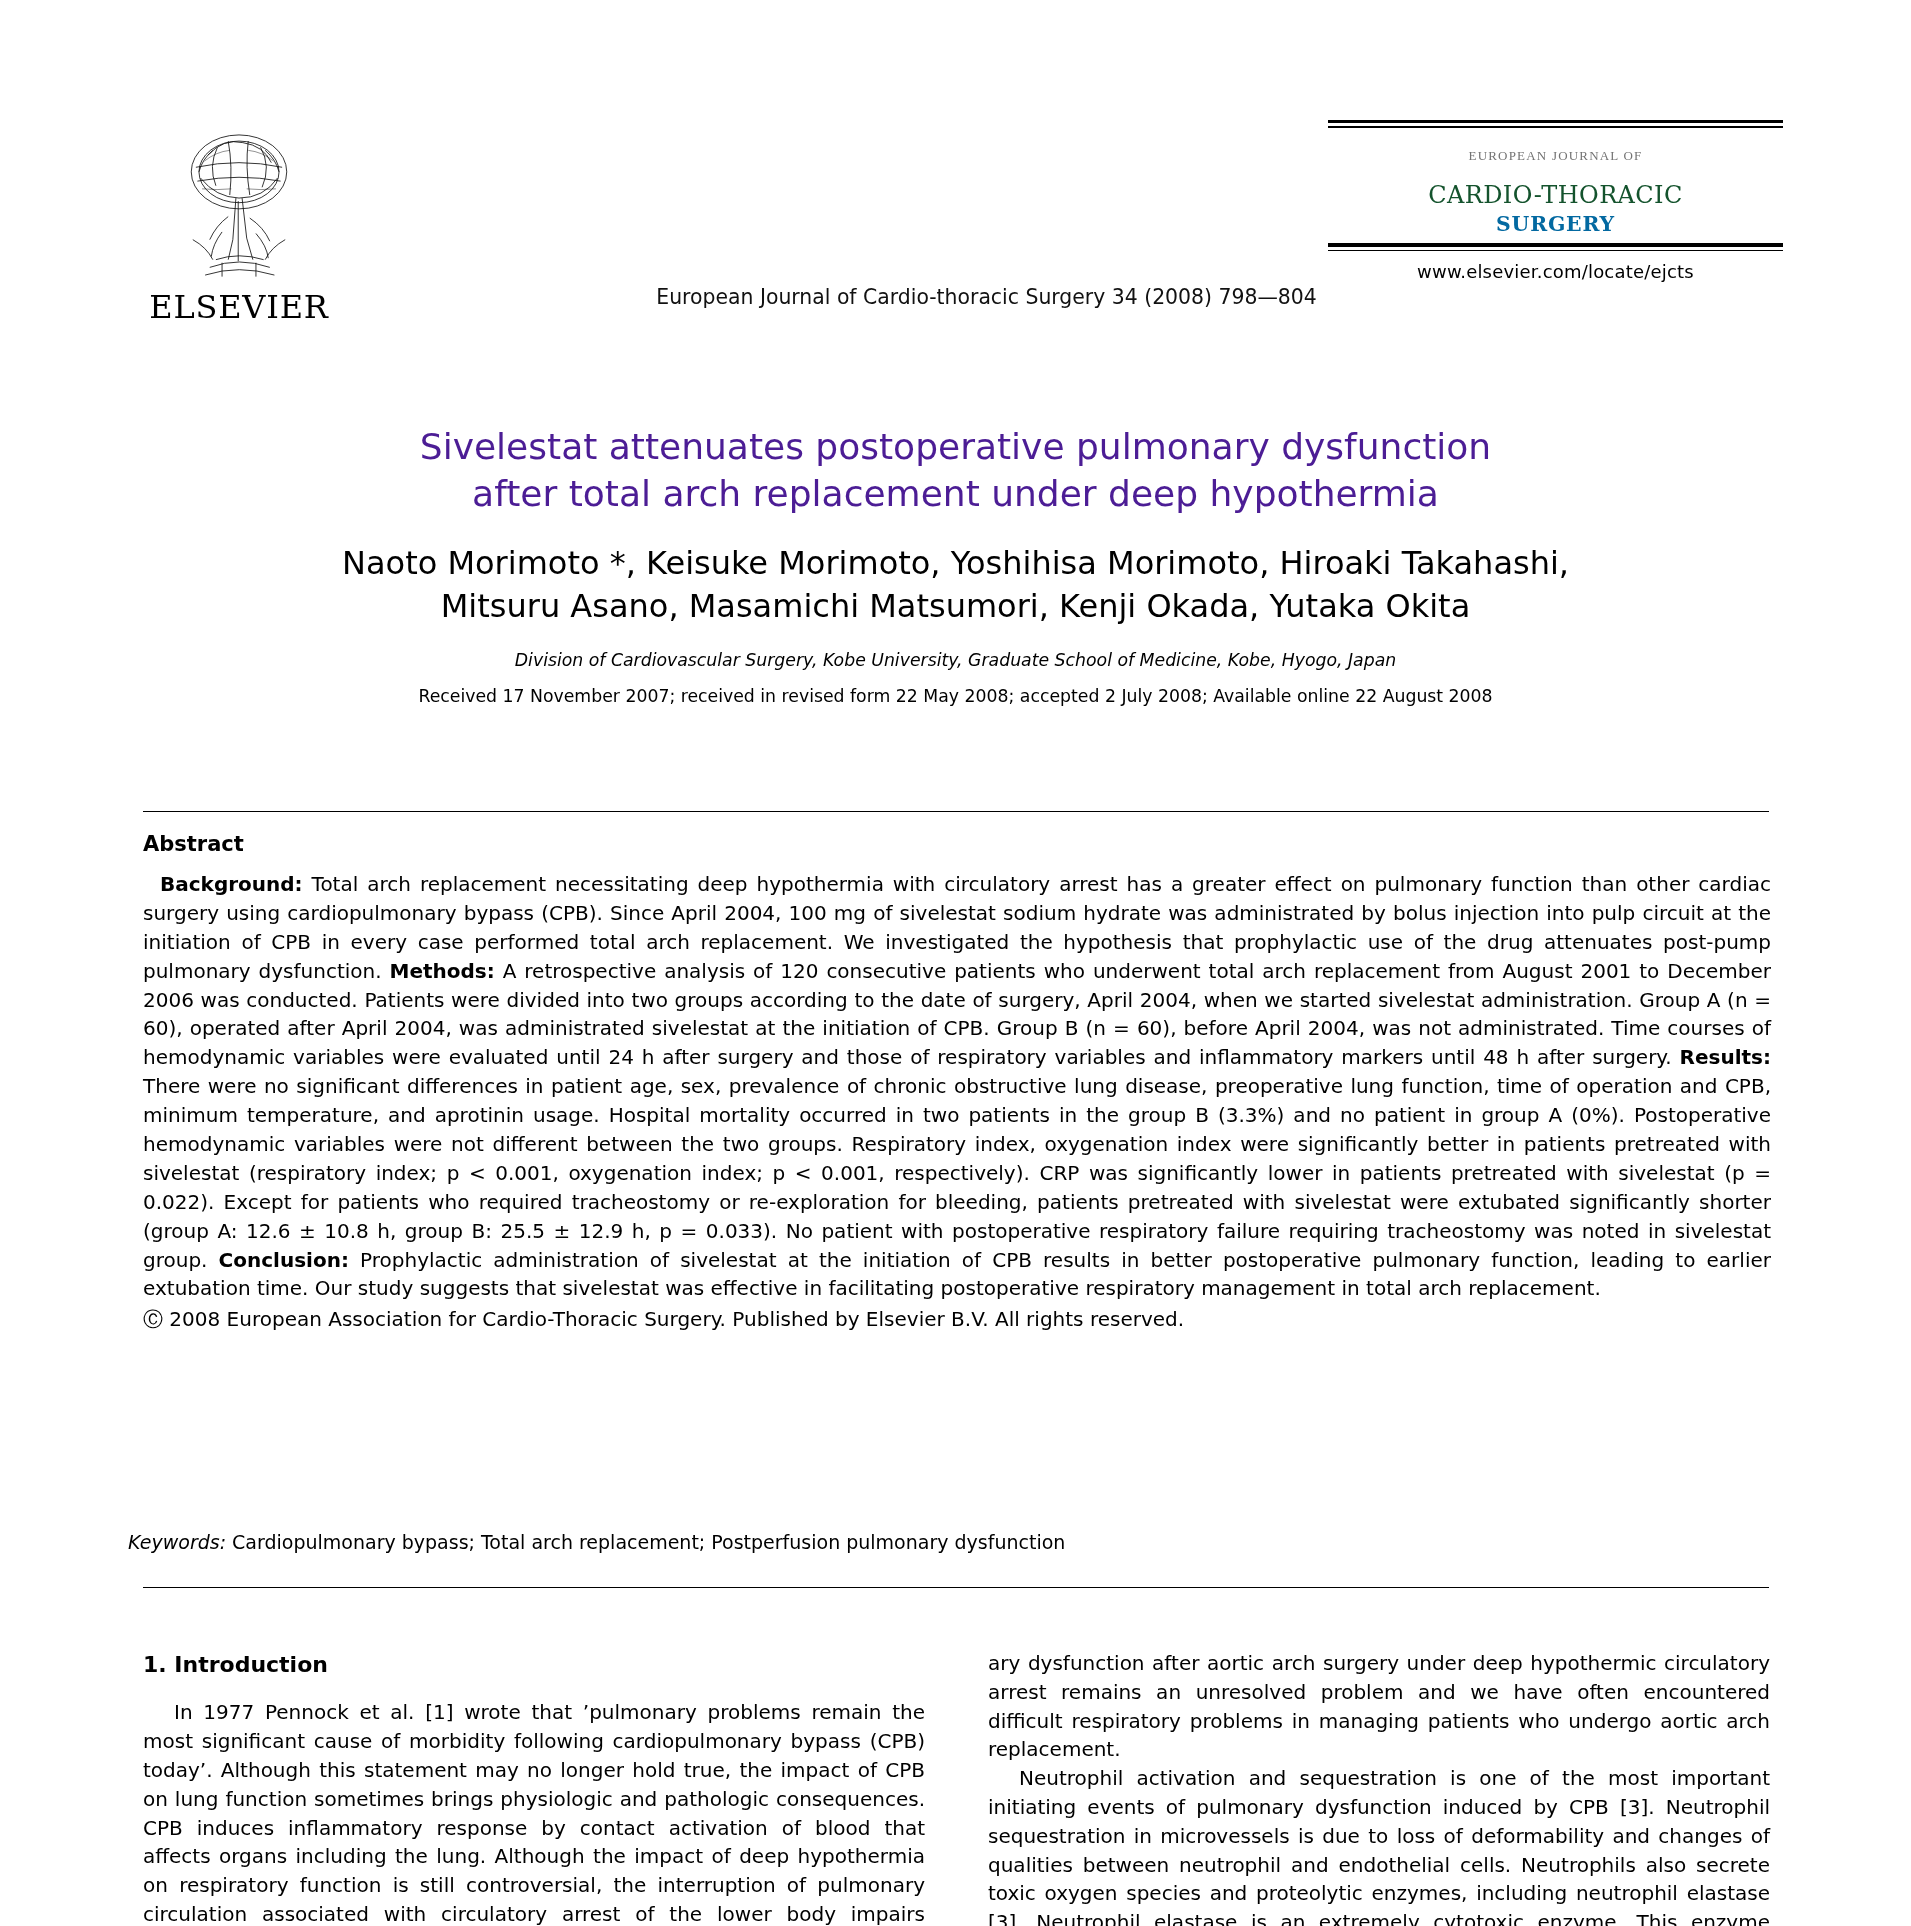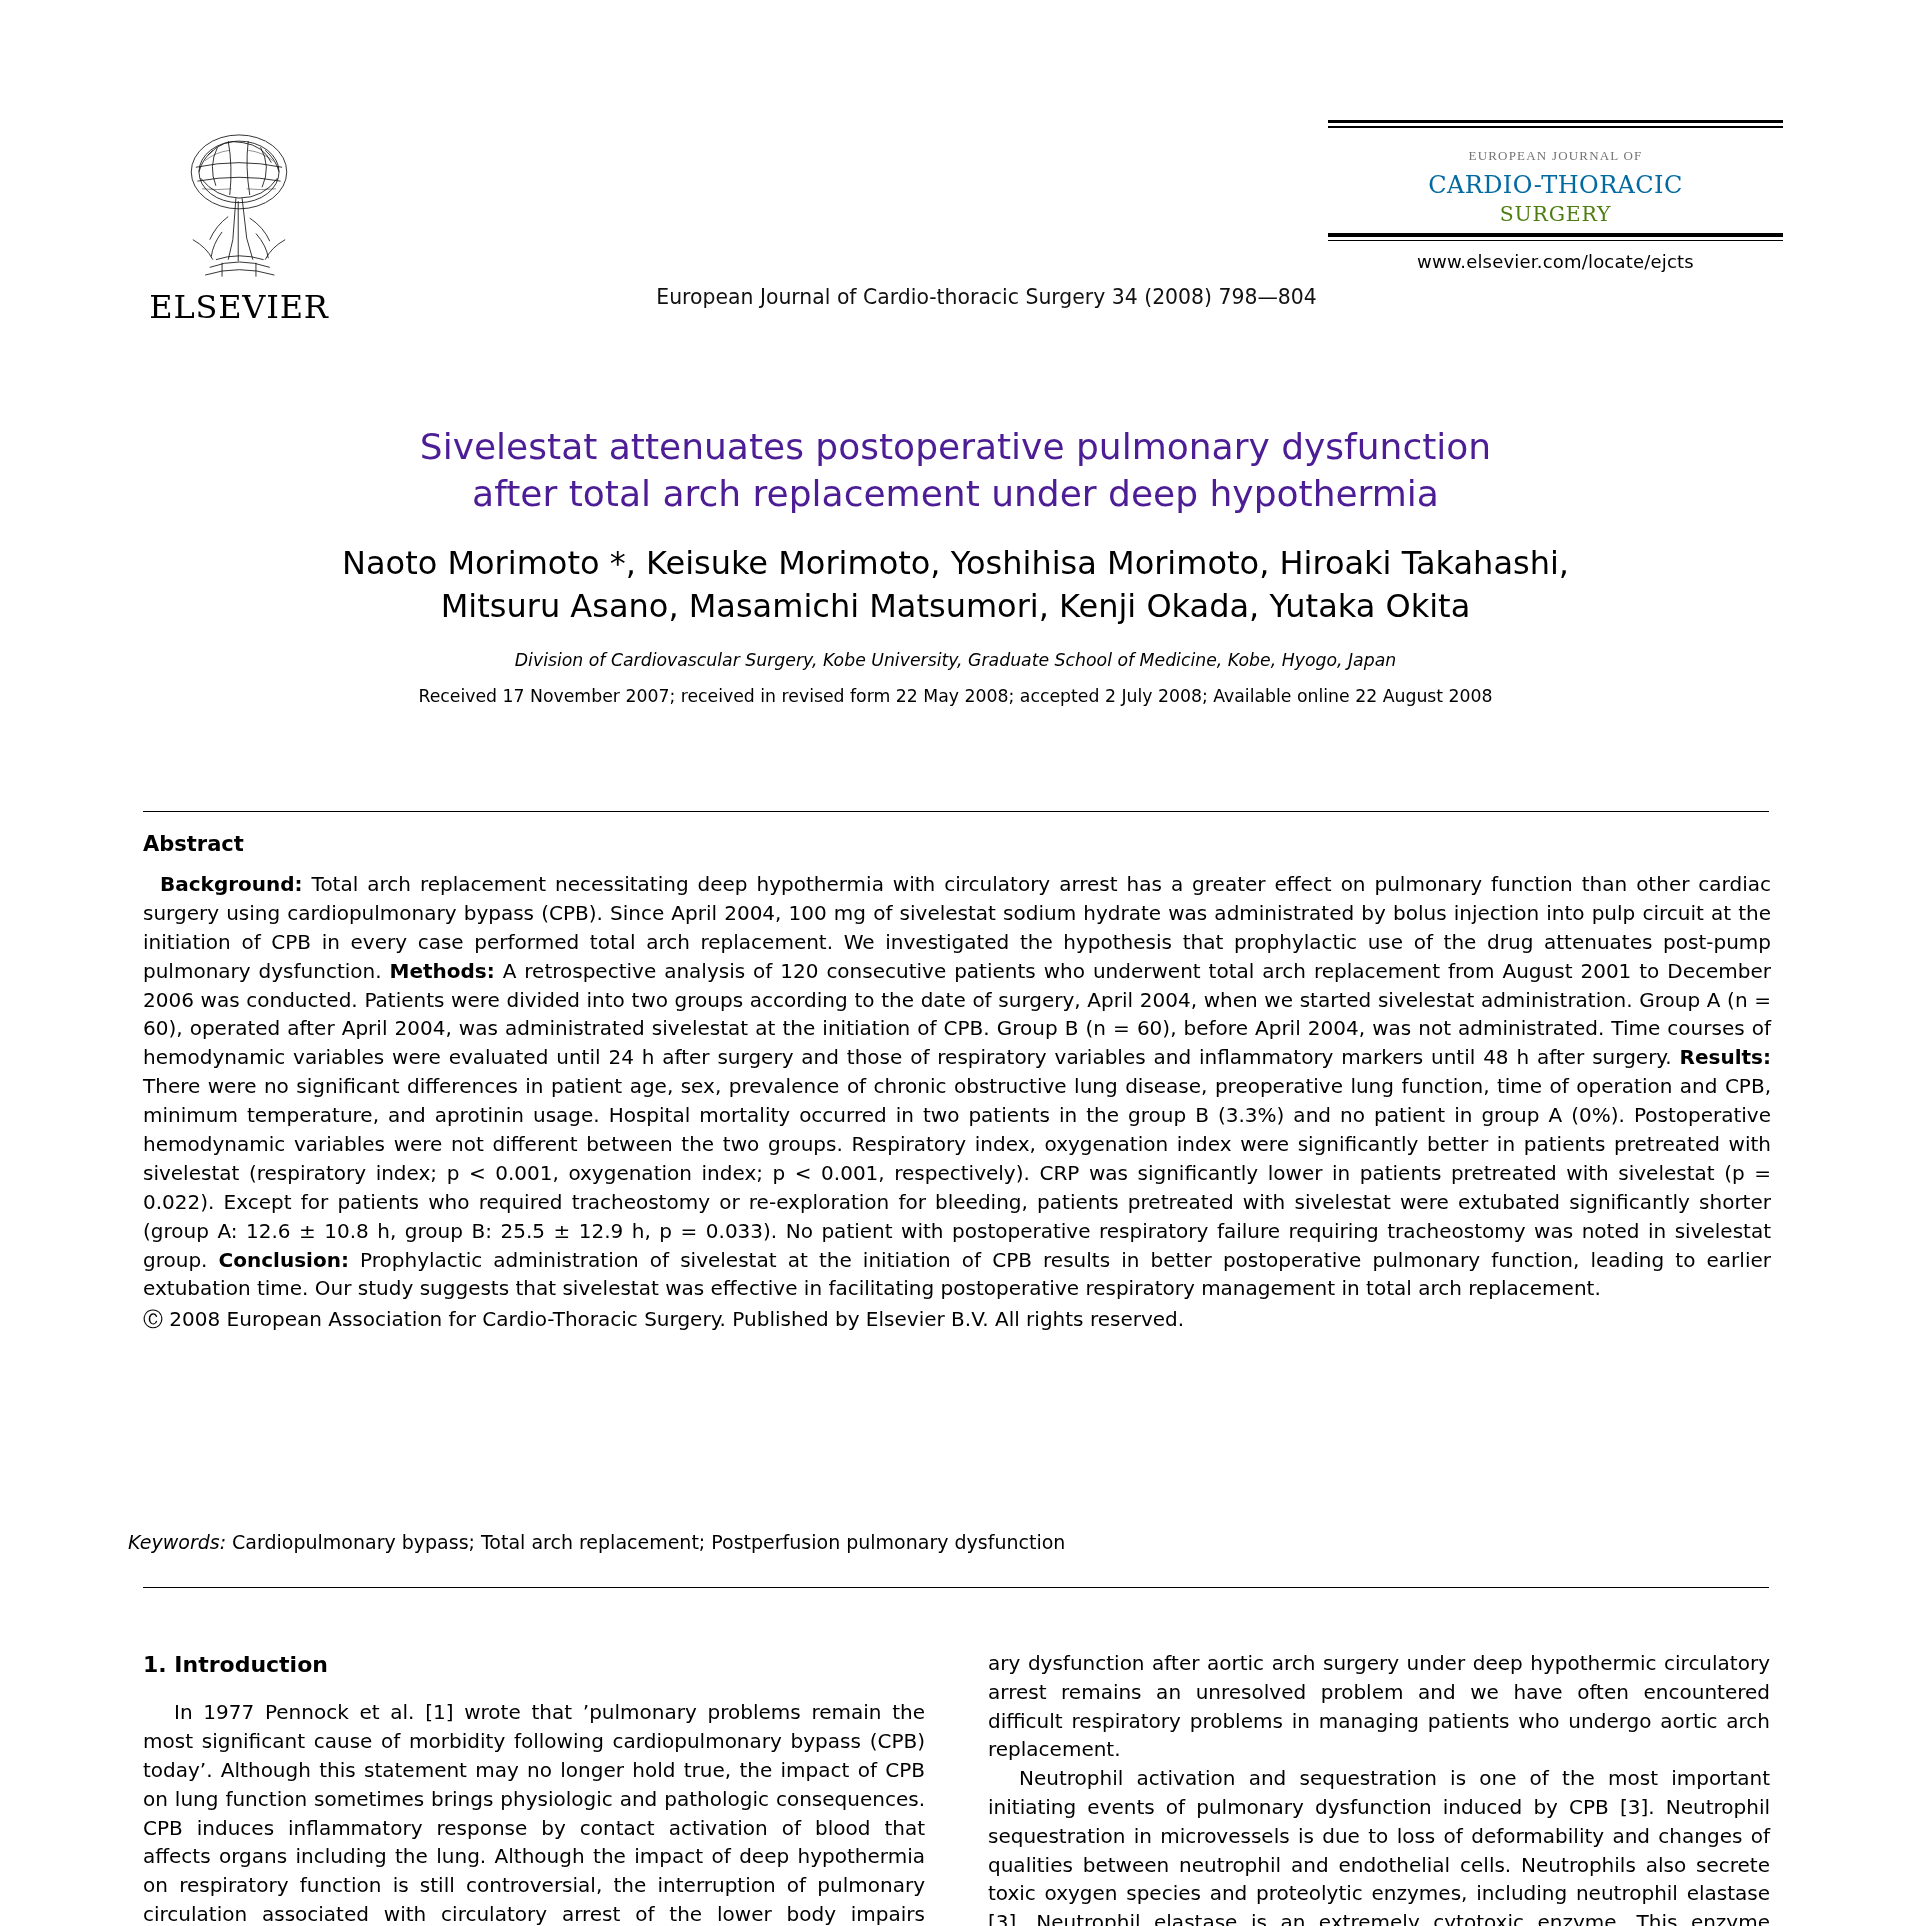--- a/index.html
+++ b/index.html
@@ -77,29 +77,30 @@
     font-family: Liberation Serif, serif;
     font-size: 13px;
     letter-spacing: 1.2px;
     margin-top: 20px;
     color: #737373;
   }
   .mast-line2 {
     font-family: "DejaVu Serif", serif;
     font-size: 24px;
     letter-spacing: 0.4px;
-    margin-top: 7px;
-    color: #0369a1;
+    margin-top: 17px;
+    color: #14532d;
   }
   .mast-line3 {
     font-family: "DejaVu Serif", serif;
     font-size: 20.4px;
     letter-spacing: 0.8px;
     margin-top: 3.1px;
-    color: #4d7c0f;
+    color: #0369a1;
+    font-weight: bold;
   }
   .mast-url {
     font-size: 18px;
     margin-top: 10px;
     font-family: "DejaVu Sans", sans-serif;
     letter-spacing: 0.2px;
   }
   .mast-rule-bottom {
     margin-top: 7.7px;
   }

